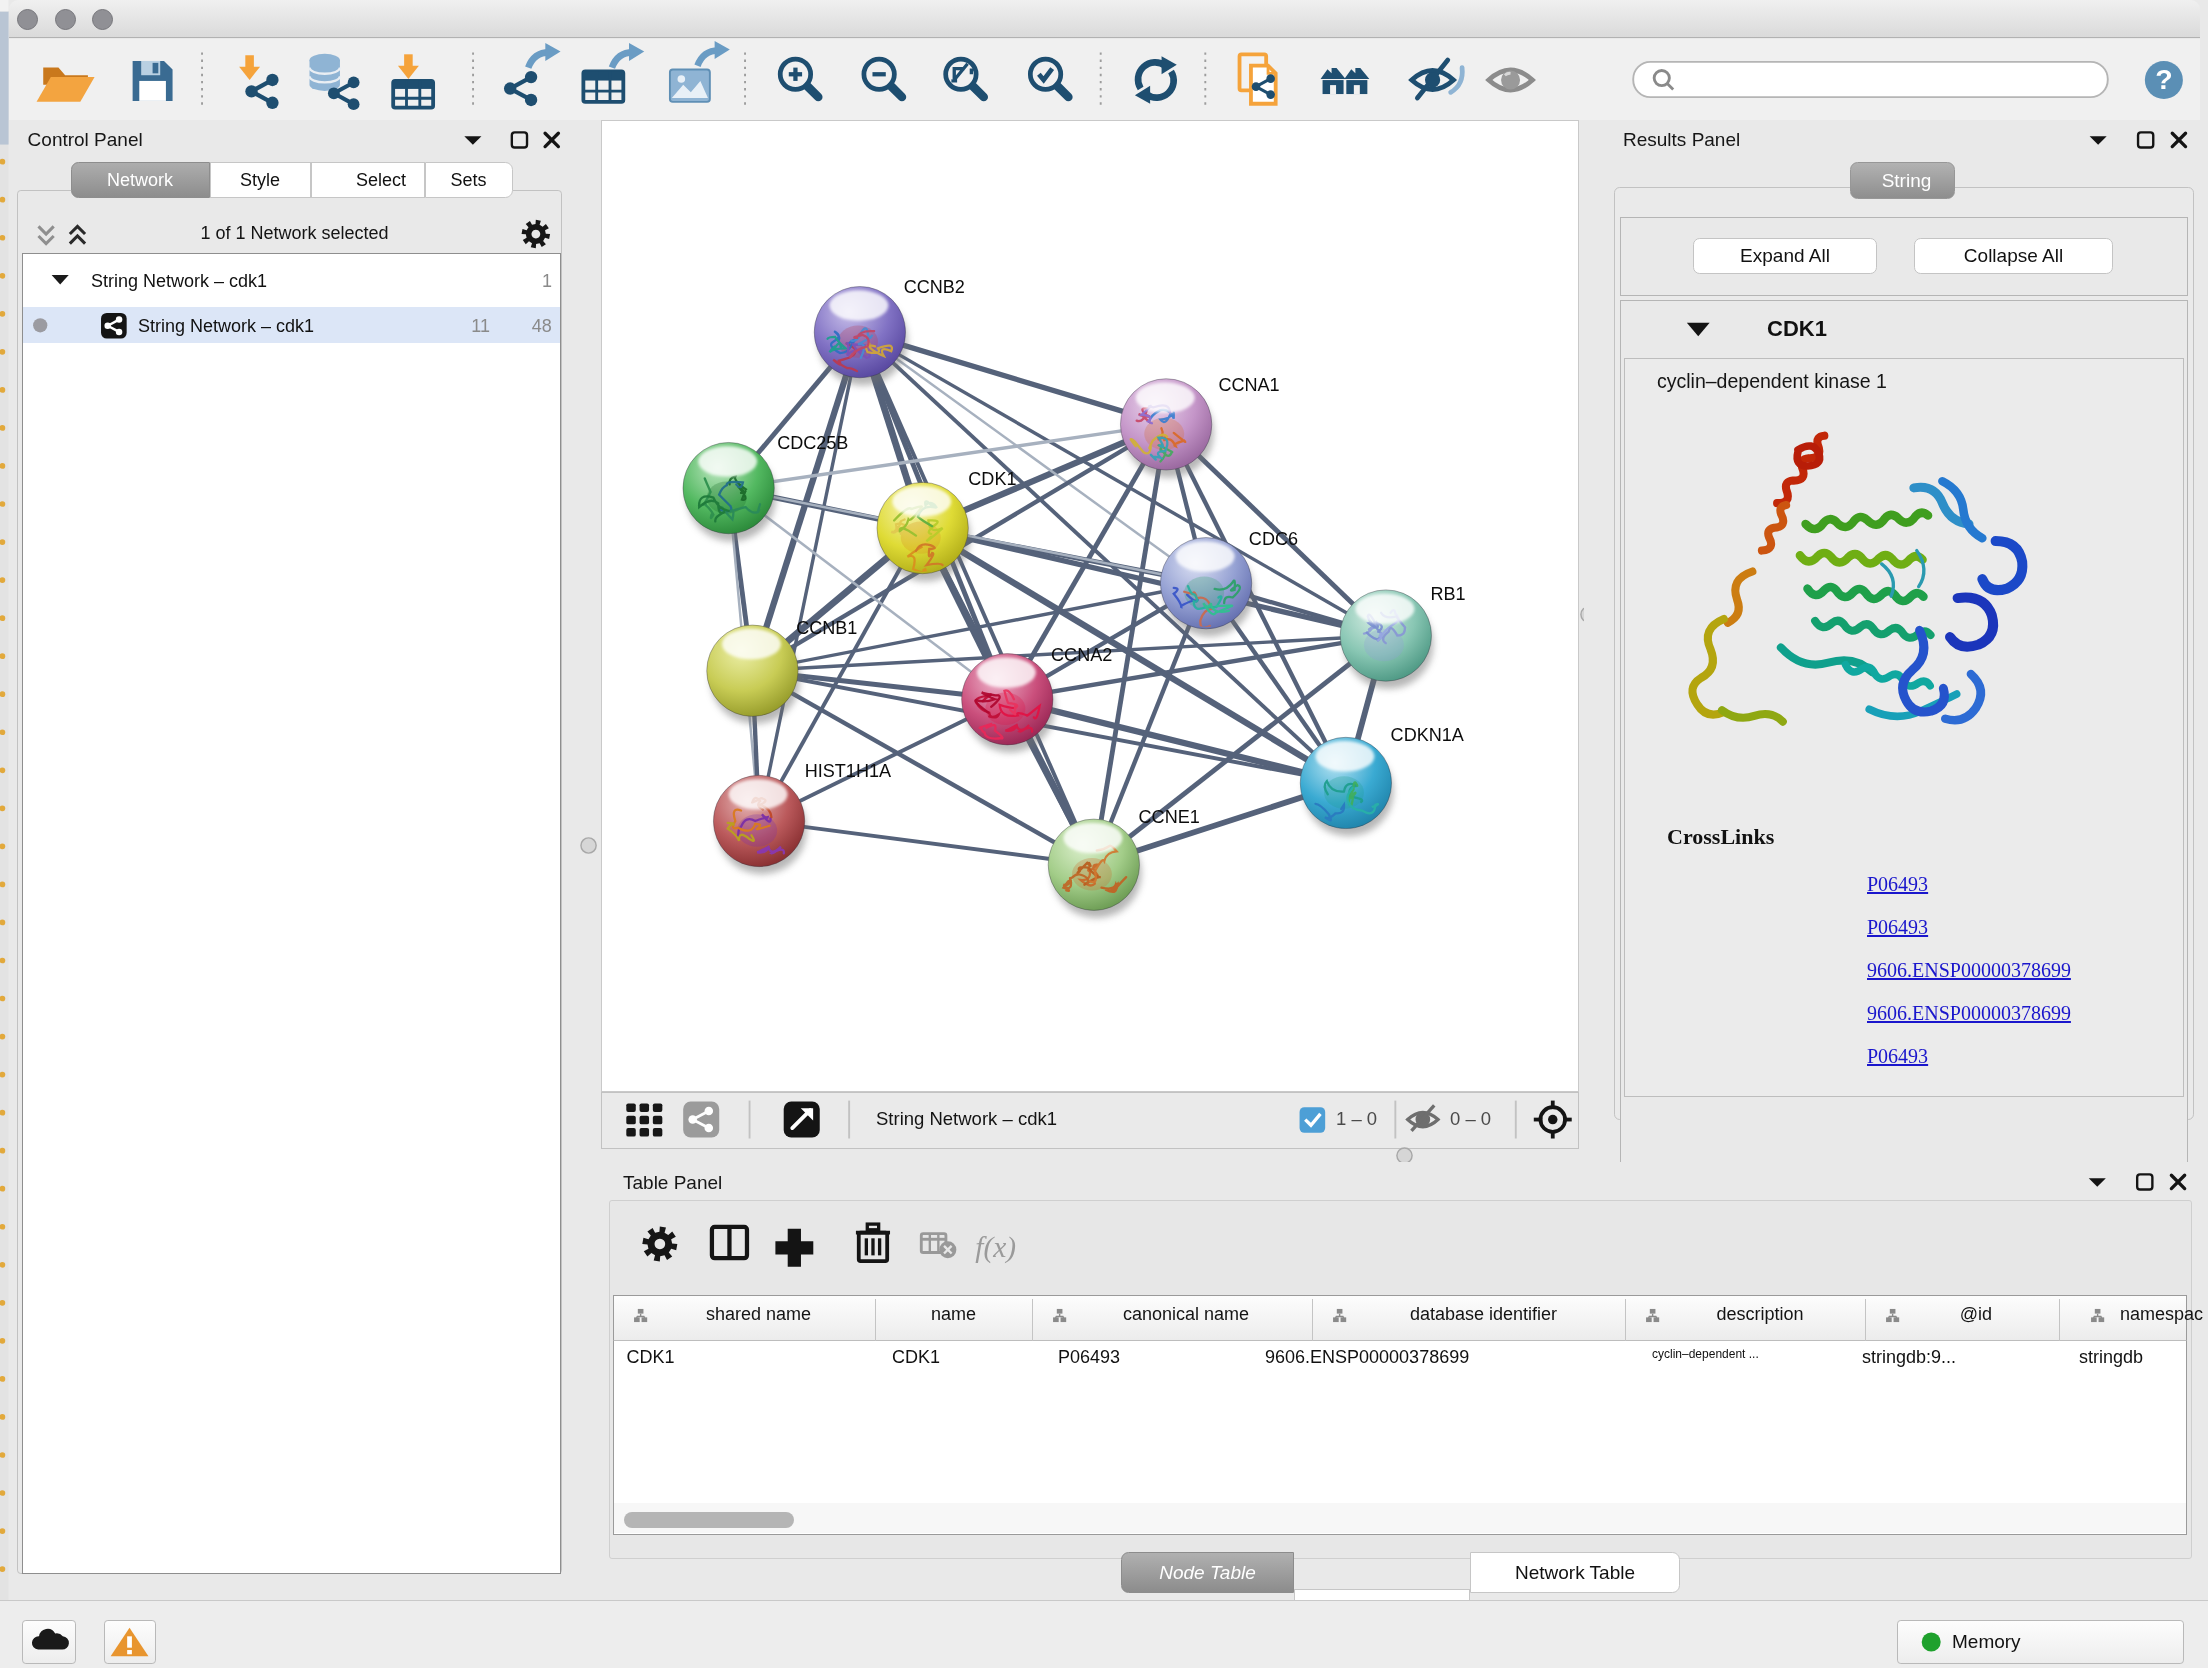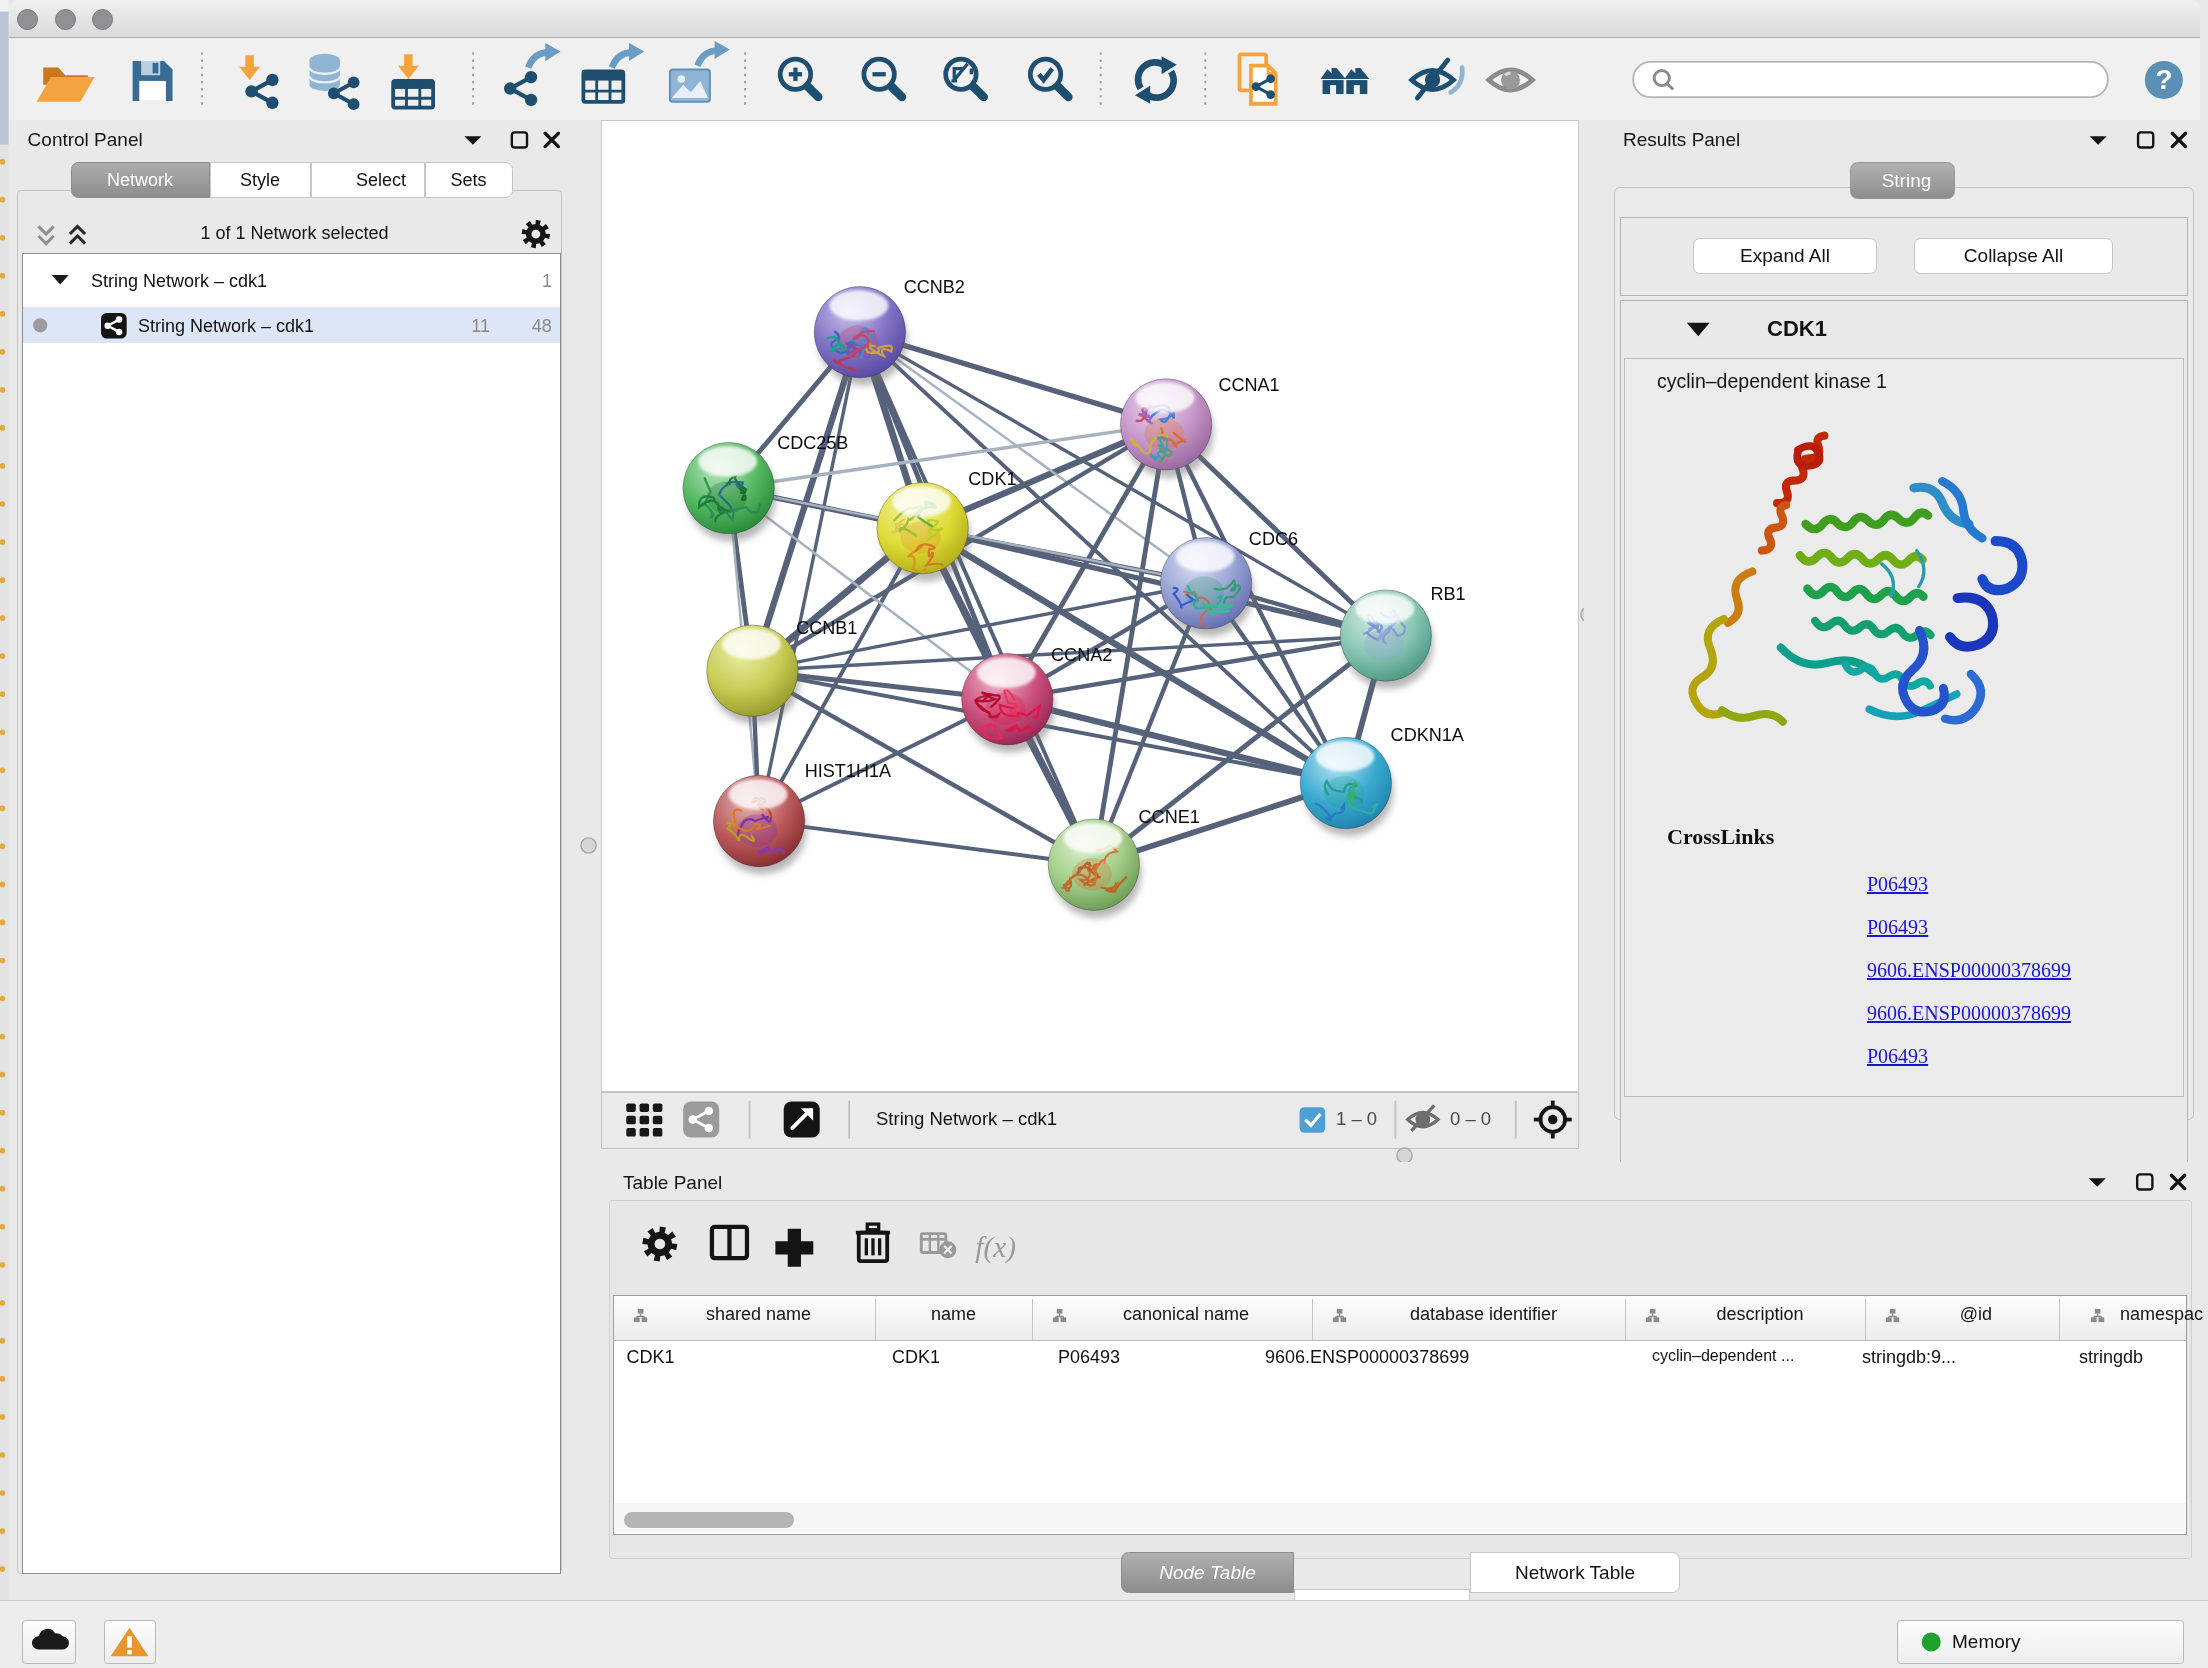--- a/index.html
+++ b/index.html
@@ -707,21 +707,21 @@
         <rect x="0" y="10" width="6" height="5" fill="#8a8a8a"></rect>
         <rect x="8" y="10" width="6" height="5" fill="#8a8a8a"></rect>
         <path d="M7,6 v3 M3,9 h8 M3,9 v2 M11,9 v2" stroke="#8a8a8a" stroke-width="1.5" fill="none"></path>
       </svg>
       <div class="abs" style="left:1521px;top:142px;font-size:18px;color:#141414;">namespac</div>
       <div class="abs" style="left:1460px;top:137px;width:1px;height:42px;background:#c4c4c4;"></div>
       <div class="abs" style="left:27.6px;top:185px;font-size:18px;color:#111;">CDK1</div>
       <div class="abs" style="left:293px;top:185px;font-size:18px;color:#111;">CDK1</div>
       <div class="abs" style="left:459px;top:185px;font-size:18px;color:#111;">P06493</div>
       <div class="abs" style="left:666px;top:185px;font-size:18px;color:#111;">9606.ENSP00000378699</div>
-      <div class="abs" style="left:1053px;top:185px;font-size:16px;color:#111;">cyclin–dependent ...</div>
+      <div class="abs" style="left:1053px;top:185px;font-size:12px;color:#111;">cyclin–dependent ...</div>
       <div class="abs" style="left:1263px;top:185px;font-size:18px;color:#111;">stringdb:9...</div>
       <div class="abs" style="left:1480px;top:185px;font-size:18px;color:#111;">stringdb</div>
   <div class="abs" style="left:15px;top:341px;width:1572px;height:30px;background:#f7f7f7;"></div>
   <div class="abs" style="left:25px;top:350px;width:170px;height:16px;background:#b5b5b5;border-radius:8.6px;"></div>
 </div>
 
 <div class="abs" style="left:1121px;top:1552px;width:173px;height:41px;background:linear-gradient(#b0b0b0,#8c8c8c);border:1px solid #8c8c8c;border-radius:7.6px 0 0 7.6px;box-sizing:border-box;color:#fff;font-size:19px;text-align:center;line-height:39px;font-style:italic;">Node Table</div>
 <div class="abs" style="left:1294px;top:1552px;width:176px;height:41px;background:#fff;border:1px solid #c6c6c6;box-sizing:border-box;color:#111;font-size:19px;text-align:center;line-height:39px;margin-top:37px;">Edge Table</div>
 <div class="abs" style="left:1470px;top:1552px;width:210px;height:41px;background:#fff;border:1px solid #c6c6c6;border-radius:0 7.6px 7.6px 0;box-sizing:border-box;color:#111;font-size:19px;text-align:center;line-height:39px;">Network Table</div>
 <div class="abs" id="statusbar" style="left:0;top:1600px;width:2208px;height:68px;background:#ededed;border-top:1px solid #c9c9c9;box-sizing:border-box;">

